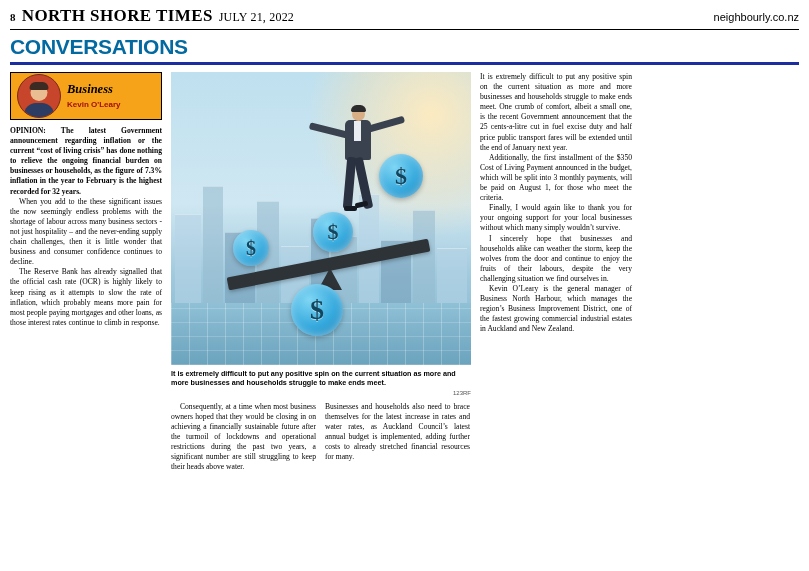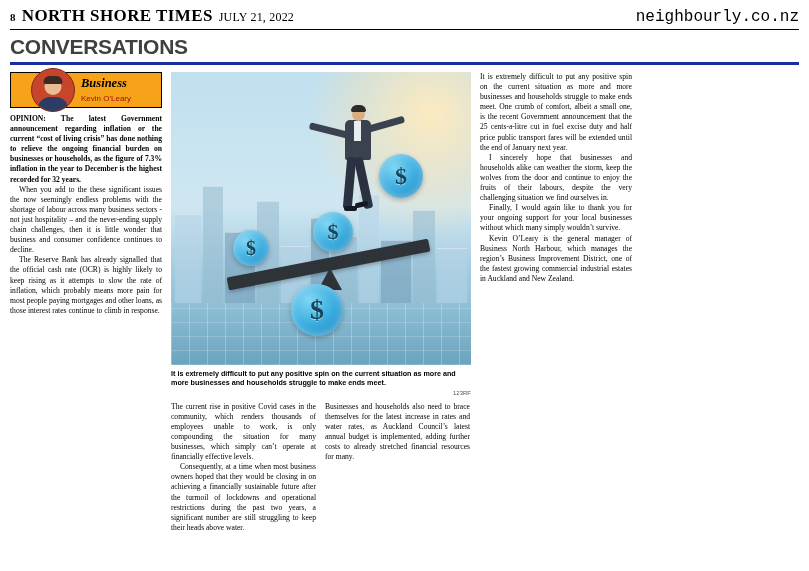--- a/index.html
+++ b/index.html
@@ -44,34 +44,34 @@
   .paper-name {
     font-weight: bold;
     font-size: 17px;
     letter-spacing: 0.4px;
   }
   .issue-date {
     font-size: 12px;
     letter-spacing: 0.2px;
   }
   .masthead-right {
-    font-family: Liberation Mono, monospace;
-    font-size: 16px;
+    font-family: Liberation Sans, sans-serif;
+    font-size: 11px;
   }
 
   
   .section-bar {
     border-bottom: 3px solid #1b2ea0;
     padding: 5px 0 3px 0;
   }
   .section-title {
     font-family: "Liberation Sans", sans-serif;
     font-weight: bold;
     font-size: 21px;
-    color: #404040;
+    color: #0369a1;
     letter-spacing: -0.3px;
   }
 
   
   .headline {
     font-family: "Liberation Serif", serif;
     font-size: 45px;
     line-height: 1.0;
     letter-spacing: -1.2px;
     padding: 8px 0 6px 0;
@@ -102,23 +102,23 @@
     font-weight: bold;
   }
 
   
   .byline-box {
     border: 1px solid #000;
     background: #f6a31a;
     display: flex;
     align-items: center;
     gap: 6px;
-    padding: 6px 20px;
+    padding: 6px 6px;
     margin-bottom: 6px;
-    height: 36px;
+    height: 48px;
     box-sizing: border-box;
   }
   .avatar {
     width: 42px;
     height: 42px;
     border-radius: 50%;
     background: #c6452b;
     border: 1px solid #7b2a18;
     position: relative;
     overflow: hidden;
@@ -161,21 +161,21 @@
   }
   .byline-kicker {
     font-family: "Liberation Serif", serif;
     font-style: italic;
     font-weight: bold;
     font-size: 12.5px;
     color: #000;
   }
   .byline-name {
     font-family: "Liberation Sans", sans-serif;
-    font-weight: normal;
+    font-weight: bold;
     font-size: 8px;
     color: #a01010;
   }
 
   
   .photo-col {
     width: 300px;
     flex: 0 0 auto;
   }
   .photo {
@@ -359,21 +359,21 @@
         <div class="avatar">
           <div class="body"></div>
           <div class="face"></div>
           <div class="hair"></div>
         </div>
         <div class="byline-text">
           <div class="byline-kicker">Business</div>
           <div class="byline-name">Kevin O'Leary</div>
         </div>
       </div>
-      <p class="first"><span class="lead-in">OPINION: The latest Government announcement regarding inflation or the current “cost of living crisis” has done nothing to relieve the ongoing financial burden on businesses or households, as the figure of 7.3% inflation in the year to December is the highest recorded for 32 years.</span></p>
+      <p class="first"><span class="lead-in">OPINION: The latest Government announcement regarding inflation or the current “cost of living crisis” has done nothing to relieve the ongoing financial burden on businesses or households, as the figure of 7.3% inflation in the year to February is the highest recorded for 32 years.</span></p>
       <p>When you add to the these significant issues the now seemingly endless problems with the shortage of labour across many business sectors - not just hospitality – and the never-ending supply chain challenges, then it is little wonder that business and consumer confidence continues to decline.</p>
       <p>The Reserve Bank has already signalled that the official cash rate (OCR) is highly likely to keep rising as it attempts to slow the rate of inflation, which probably means more pain for most people paying mortgages and other loans, as those interest rates continue to climb in response.</p>
     </div>
 
     <div class="photo-col">
       <div class="photo">
         <div class="sky-glow"></div>
         <div class="skyline">
           <div class="bldg l" style="left:4px;  width:26px; height:92px;"></div>
           <div class="bldg" style="left:32px; width:20px; height:120px;"></div>
@@ -416,30 +416,30 @@
         </div>
         <div class="coin" style="left:120px; top:212px; width:52px; height:52px; font-size:28px;">
           <span>$</span>
         </div>
       </div>
       <div class="caption">It is extremely difficult to put any positive spin on the current situation as more and more businesses and households struggle to make ends meet.</div>
       <div class="credit">123RF</div>
 
       <div class="photo-sub-cols">
         <div class="col">
-          <p class="first">The current rise in positive Covid cases in the community, which renders thousands of employees unable to work, is only compounding the situation for many businesses, which simply can’t operate at financially effective levels.</p>
           <p>Consequently, at a time when most business owners hoped that they would be closing in on achieving a financially sustainable future after the turmoil of lockdowns and operational restrictions during the past two years, a significant number are still struggling to keep their heads above water.</p>
         </div>
         <div class="col">
           <p class="first">Businesses and households also need to brace themselves for the latest increase in rates and water rates, as Auckland Council’s latest annual budget is implemented, adding further costs to already stretched financial resources for many.</p>
         </div>
       </div>
     </div>
 
     <div class="col">
       <p class="first">It is extremely difficult to put any positive spin on the current situation as more and more businesses and households struggle to make ends meet. One crumb of comfort, albeit a small one, is the recent Government announcement that the 25 cents-a-litre cut in fuel excise duty and half price public transport fares will be extended until the end of January next year.</p>
+      <p>Additionally, the first installment of the $350 Cost of Living Payment announced in the budget, which will be split into 3 monthly payments, will be paid on August 1, for those who meet the criteria.</p>
+      <p>Finally, I would again like to thank you for your ongoing support for your local businesses without which many simply wouldn’t survive.</p>
       <p>I sincerely hope that businesses and households alike can weather the storm, keep the wolves from the door and continue to enjoy the fruits of their labours, despite the very challenging situation we find ourselves in.</p>
-      <p>Finally, I would again like to thank you for your ongoing support for your local businesses without which many simply wouldn’t survive.</p>
       <p class="sig">Kevin O’Leary is the general manager of Business North Harbour, which manages the region’s Business Improvement District, one of the fastest growing commercial industrial estates in Auckland and New Zealand.</p>
     </div>
 
   </div>
 </div>
 
 </body></html>

